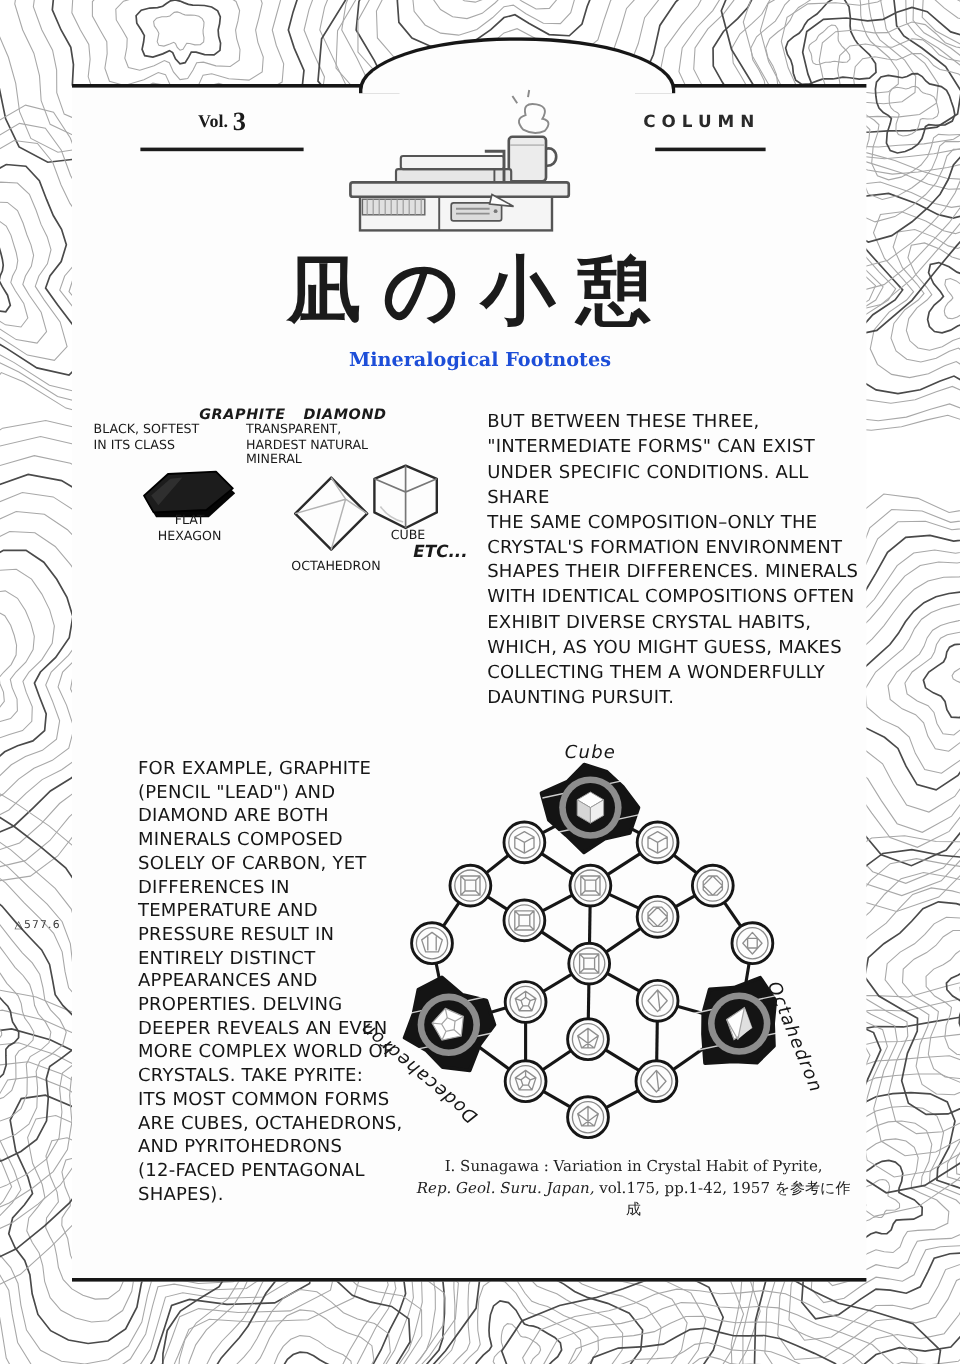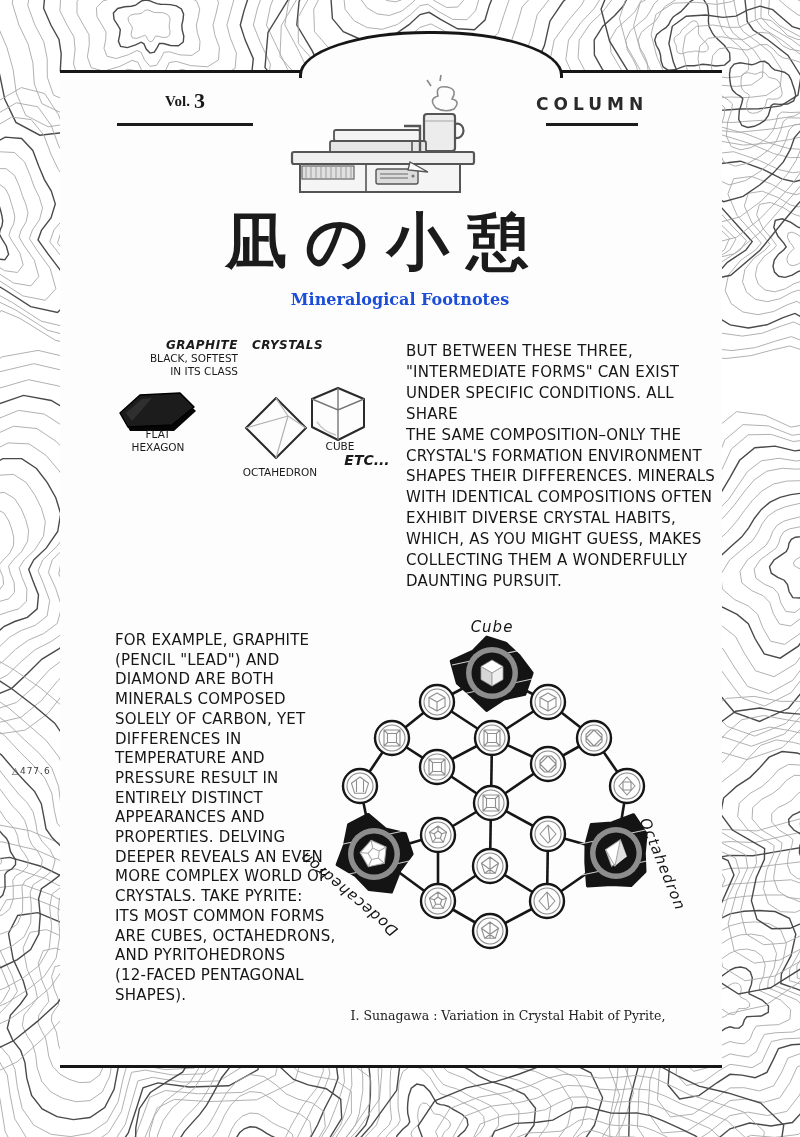--- a/index.html
+++ b/index.html
@@ -10,35 +10,35 @@
   #topo { left:0; top:0; }
   .spot-elev { left:12px; top:766px; font-size:9px; color:#3d3d3d; letter-spacing:1px; }
   .panel { left:60px; top:70px; width:662px; height:992px; background:#fdfdfd;
            border-top:3px solid #161616; border-bottom:3px solid #161616; }
   .dome { left:299px; top:31px; width:258px; height:44px; background:#fdfdfd;
           border:3px solid #161616; border-bottom:none;
           border-radius:129px 129px 0 0 / 44px 44px 0 0; }
   .vol { left:110px; top:88px; width:150px; text-align:center; font-family:Liberation Serif, serif; font-weight:bold; }
   .vol .vp { font-size:15px; } .vol .vn { font-size:22px; vertical-align:-2px; }
   .rule { height:2.5px; background:#1c1c1c; }
-  .col-label { left:536px; top:94px; width:112px; text-align:right; font-size:17px;
+  .col-label { left:536px; top:94px; width:112px; text-align:left; font-size:14px;
                font-weight:bold; letter-spacing:5px; color:#2a2a2a; }
-  .jp-title { left:86px; top:200px; width:600px; text-align:center; font-size:62px; font-weight:bold;
+  .jp-title { left:100px; top:200px; width:600px; text-align:center; font-size:62px; font-weight:bold;
               letter-spacing:18px; color:#1b1b1b; margin:0; }
   .en-subtitle { left:100px; top:290px; width:600px; text-align:center; font-family:"DejaVu Serif", serif;
                  font-weight:bold; font-size:16px; color:#1d4ed8; }
   .comic { font-size:15px; line-height:20px; letter-spacing:0.2px; white-space:pre-line; color:#161616; }
   .m-name { font-size:12px; font-weight:bold; font-style:italic; text-align:center; letter-spacing:0.5px; }
-  .m-traits { font-size:10.5px; line-height:12.5px; text-align:right; white-space:pre-line; }
+  .m-traits { font-size:10.5px; line-height:12.5px; text-align:left; white-space:pre-line; }
   .m-shape { font-size:10.5px; line-height:13px; text-align:center; white-space:pre-line; }
   .etc { font-size:14px; font-weight:bold; font-style:italic; text-align:center; }
   .dg-label { font-family:"DejaVu Sans", sans-serif; font-style:italic; font-size:15px;
               fill:#161616; text-anchor:middle; letter-spacing:1px; }
-  .caption { left:322px; top:963px; width:372px; text-align:center; font-family:"DejaVu Serif", serif;
-             font-size:12.5px; line-height:18px; color:#222222;margin-top:44px; }
+  .caption { left:342px; top:963px; width:372px; text-align:center; font-family:"DejaVu Serif", serif;
+             font-size:12.5px; line-height:18px; color:#222222; }
   .caption .it { font-style:italic; }
 </style>
 </head>
 <body>
 
 <div class="page">
 
   <svg id="topo" class="abs" width="800" height="1137" viewBox="0 0 800 1137">
       <path d="M169.2 25.0L169.3 28.1L170.0 31.5L169.7 35.0L166.9 37.3L162.4 37.4L158.1 36.2L155.6 36.1L154.3 38.2L152.5 41.0L150.0 41.8L147.7 39.5L146.3 36.4L144.8 35.3L141.5 36.7L136.6 38.4L132.4 37.8L131.0 34.7L131.8 30.9L132.4 27.8L131.0 25.0L128.6 21.6L128.0 17.9L130.5 15.1L134.9 14.0L138.9 13.9L141.5 13.3L143.3 11.8L145.2 10.3L147.6 9.9L150.0 10.6L152.1 11.7L154.1 12.4L156.3 12.6L159.0 12.6L162.3 12.7L165.7 13.6L168.5 15.5L170.0 18.5L169.8 21.9L169.2 25.0Z" fill="none" stroke="#a8a8a8" stroke-width="0.9"></path>
       <path d="M181.8 25.0L182.2 30.1L183.8 36.0L183.3 42.0L178.4 45.7L170.5 45.5L163.4 43.5L159.4 43.5L157.3 47.4L154.3 52.2L150.0 53.1L146.2 49.0L143.9 43.8L141.2 42.2L135.6 44.9L127.4 47.6L120.6 46.4L118.4 41.1L119.7 34.8L120.3 29.7L117.7 25.0L114.0 19.3L113.4 13.1L117.7 8.5L124.8 6.7L131.3 6.3L135.6 5.2L138.7 2.9L142.1 0.7L146.0 0.0L150.0 0.9L153.6 2.4L157.0 3.6L160.6 4.2L164.9 4.4L170.4 4.6L176.4 5.8L181.4 9.0L183.6 14.1L183.0 19.8L181.8 25.0Z" fill="none" stroke="#4a4a4a" stroke-width="1.4"></path>
@@ -196,21 +196,21 @@
       <path d="M815.2 90.0L817.0 99.0L813.3 107.3L803.2 112.0L790.9 112.5L782.0 112.0L778.0 114.8L776.2 121.9L773.1 130.4L767.5 137.5L760.0 143.0L750.9 147.6L740.5 149.9L731.2 146.5L726.4 136.2L727.6 122.4L731.4 110.8L732.5 104.0L728.6 100.2L722.0 96.0L716.8 90.0L714.2 82.7L712.5 74.6L711.3 65.2L712.7 55.6L718.9 48.9L729.0 47.3L739.2 49.1L747.0 50.0L753.3 47.8L760.0 44.6L767.2 44.7L773.3 49.1L778.0 54.6L783.3 57.9L790.7 59.3L798.9 61.7L805.3 66.9L808.9 74.1L811.8 81.8L815.2 90.0Z" fill="none" stroke="#a8a8a8" stroke-width="0.9"></path>
       <path d="M830.3 90.0L832.6 101.5L827.2 111.8L813.9 117.5L798.5 118.0L787.8 117.8L783.1 121.8L780.7 130.7L776.5 140.7L769.4 149.2L760.0 156.4L748.4 163.0L735.2 166.2L723.5 161.6L717.9 147.9L719.6 130.4L724.1 116.1L724.9 107.9L719.7 103.1L712.0 97.6L706.1 90.0L702.8 80.9L700.1 70.5L698.0 58.4L699.8 46.3L708.3 38.3L721.3 36.7L734.0 38.9L743.6 39.4L751.4 36.0L760.0 32.3L769.0 33.2L776.5 39.1L782.6 45.7L789.6 49.2L799.2 50.8L809.3 54.2L816.6 61.1L821.0 70.2L825.2 79.7L830.3 90.0Z" fill="none" stroke="#a8a8a8" stroke-width="0.9"></path>
       <path d="M847.5 90.0L850.3 104.3L842.8 116.9L825.7 123.5L807.0 124.1L794.5 124.5L789.1 130.0L785.8 140.6L780.2 152.2L771.4 162.1L760.0 171.5L745.7 180.5L729.2 184.9L714.9 178.5L708.5 160.9L710.8 139.2L715.9 122.1L716.0 112.4L709.5 106.4L700.8 99.4L694.4 90.0L690.2 78.9L686.0 66.0L682.7 50.6L685.3 35.7L696.4 26.4L712.8 25.0L728.1 27.4L739.6 27.2L749.3 22.5L760.0 18.4L771.0 20.5L780.1 28.1L787.7 35.6L796.9 39.2L809.0 41.0L820.9 45.8L829.2 54.7L834.5 65.8L840.4 77.3L847.5 90.0Z" fill="none" stroke="#a8a8a8" stroke-width="0.9"></path>
       <path d="M863.1 90.0L866.0 106.8L856.2 121.3L835.7 128.6L814.3 129.5L800.6 130.6L794.5 137.5L790.3 149.4L783.4 161.9L773.2 173.1L760.0 184.8L743.1 196.4L723.7 201.7L707.3 193.4L700.4 172.0L703.3 146.7L708.5 127.4L707.8 116.6L700.3 109.4L691.1 100.9L684.5 90.0L679.3 77.2L673.3 61.8L668.9 43.6L672.3 26.3L686.2 16.2L705.5 15.0L723.0 17.4L736.0 16.1L747.4 10.2L760.0 6.2L772.7 9.7L783.2 18.8L792.3 26.6L803.6 30.0L817.8 32.2L831.0 38.4L839.9 49.3L846.1 62.0L854.0 75.1L863.1 90.0Z" fill="none" stroke="#4a4a4a" stroke-width="1.4"></path>
       <path d="M883.2 90.0L886.1 110.0L873.2 126.8L848.4 135.0L823.9 136.4L808.6 138.6L801.6 147.2L796.0 160.6L787.3 174.2L775.4 187.2L760.0 202.0L739.9 216.9L716.7 223.1L697.7 212.2L690.2 186.1L693.6 156.4L698.9 134.4L697.2 122.0L688.5 113.2L678.9 102.8L671.9 90.0L665.2 75.0L656.8 56.5L651.1 34.5L655.9 14.4L673.2 3.2L696.3 2.3L716.4 4.4L731.3 1.7L744.9 -5.6L760.0 -9.3L774.9 -4.0L787.0 6.8L798.2 15.0L812.3 18.1L829.1 20.9L843.8 29.1L853.4 42.4L861.1 57.2L871.7 72.3L883.2 90.0Z" fill="none" stroke="#a8a8a8" stroke-width="0.9"></path>
       <path d="M903.0 90.0L905.5 113.0L889.2 132.0L860.3 141.1L833.1 143.1L816.7 146.7L808.6 156.9L801.4 171.3L791.0 185.6L777.5 200.4L760.0 218.8L736.7 237.2L709.9 244.1L688.6 230.2L680.6 199.2L684.4 165.6L689.3 141.4L686.5 127.4L677.1 116.9L667.6 104.6L660.2 90.0L651.7 72.8L640.5 51.2L633.6 25.6L640.1 2.9L661.0 -9.0L687.6 -9.7L709.9 -8.2L726.6 -12.7L742.4 -21.1L760.0 -24.0L776.9 -16.7L790.7 -4.6L804.1 3.5L820.9 6.2L840.0 10.0L855.9 20.3L866.0 36.0L875.4 52.5L889.1 69.6L903.0 90.0Z" fill="none" stroke="#a8a8a8" stroke-width="0.9"></path>
       <path d="M919.2 90.0L920.7 115.5L901.3 135.9L869.3 145.7L840.6 148.5L823.4 153.4L814.4 164.8L805.6 179.4L793.8 193.9L779.1 210.6L760.0 232.4L734.1 253.8L704.5 260.8L681.5 244.0L673.4 209.1L677.2 172.8L681.4 147.1L677.6 132.0L668.1 119.9L659.2 106.0L651.6 90.0L640.9 71.1L627.1 46.8L619.4 18.3L627.7 -6.1L651.9 -18.1L680.9 -18.8L704.8 -18.4L722.7 -24.7L740.4 -33.6L760.0 -35.3L778.4 -26.1L793.6 -13.3L808.9 -6.0L828.1 -3.7L848.8 1.2L865.0 13.7L875.5 31.2L886.7 48.8L903.4 67.3L919.2 90.0Z" fill="none" stroke="#a8a8a8" stroke-width="0.9"></path>
       <path d="M940.0 90.0L940.1 118.5L916.8 140.9L881.1 151.7L850.4 155.7L832.3 162.3L821.7 174.9L810.8 189.8L797.3 204.7L781.2 224.0L760.0 250.3L730.7 275.3L697.6 282.2L672.6 261.6L664.1 222.0L667.7 182.3L670.9 154.7L666.1 137.8L656.7 123.6L648.4 107.7L640.1 90.0L626.6 68.9L609.6 41.1L601.1 9.0L612.0 -17.5L640.1 -29.9L672.2 -30.8L697.9 -31.9L717.7 -40.1L737.9 -49.6L760.0 -49.6L780.3 -38.2L797.3 -24.9L815.2 -18.4L837.3 -16.4L859.9 -9.9L876.6 5.3L887.8 24.9L901.6 44.0L922.0 64.3L940.0 90.0Z" fill="none" stroke="#4a4a4a" stroke-width="1.4"></path>
     </svg>
 
-  <div class="abs spot-elev">△477.6</div>
+  <div class="abs spot-elev">△577.6</div>
 
   <div class="abs panel"></div>
   <div class="abs dome"></div>
 
   <div class="abs vol">
     <span class="vp">Vol.</span>
     <span class="vn">3</span>
   </div>
   <div class="abs rule" style="left:117px; top:123px; width:136px;"></div>
 
@@ -254,21 +254,24 @@
   <div class="abs m-traits" style="left:78px; top:352px; width:160px;">BLACK, SOFTEST
 IN ITS CLASS</div>
   <svg class="abs" style="left:112px; top:383px;" width="92" height="52" viewBox="0 0 92 52">
     <path d="M10,34 L30,18 L70,15 L84,28 L62,48 L18,48 Z" fill="#050505"></path>
     <path d="M8,30 L28,12 L68,10 L82,24 L60,42 L16,44 Z" fill="#1c1c1c" stroke="#000000" stroke-width="1.5" stroke-linejoin="round"></path>
     <path d="M14,30 L30,16 L40,15 L20,38 Z" fill="#2f2f2f"></path>
   </svg>
   <div class="abs m-shape" style="left:78px; top:428px; width:160px;">FLAT
 HEXAGON</div>
 
-  <div class="abs m-name" style="left:205px; top:338px; width:165px;">CRYSTALS</div>
+  <div class="abs m-name" style="left:205px; top:338px; width:165px;">DIAMOND</div>
+  <div class="abs m-traits" style="left:205px; top:352px; width:165px;">TRANSPARENT,
+HARDEST NATURAL
+MINERAL</div>
   <svg class="abs" style="left:238px; top:378px;" width="140" height="88" viewBox="0 0 140 88">
     <g>
       <polygon points="38,20 68,50 38,80 8,50" fill="#fdfdfd" stroke="#2a2a2a" stroke-width="2" stroke-linejoin="round"></polygon>
       <path d="M8,50 L50,38 M38,20 L50,38 M38,80 L50,38 M68,50 L50,38" stroke="#b2b2b2" stroke-width="1.2" fill="none"></path>
     </g>
     <g>
       <polygon points="100,10 126,21 126,49 100,62 74,49 74,21" fill="#fdfdfd" stroke="#2a2a2a" stroke-width="2" stroke-linejoin="round"></polygon>
       <path d="M100,10 L100,32 M74,21 L100,32 L126,21 M100,32 L100,62" stroke="#777777" stroke-width="1.4" fill="none"></path>
       <path d="M79,44 q7,10 19,13" stroke="#c9c9c9" stroke-width="1.4" fill="none"></path>
     </g>
@@ -452,15 +455,16 @@
           </g>
         </g>
       </g>
     <text class="dg-label" x="164" y="22">Cube</text>
     <text class="dg-label" x="24" y="280" transform="rotate(-140 24 280)">Dodecahedron</text>
     <text class="dg-label" x="330" y="256" transform="rotate(68 330 256)">Octahedron</text>
   </svg>
 
   <div class="abs caption">
     <div>I. Sunagawa : Variation in Crystal Habit of Pyrite,</div>
+    <div><span class="it">Rep. Geol. Suru. Japan,</span><span> vol.175, pp.1-42, 1957 を参考に作成</span></div>
   </div>
 
 </div>
 
 </body></html>

